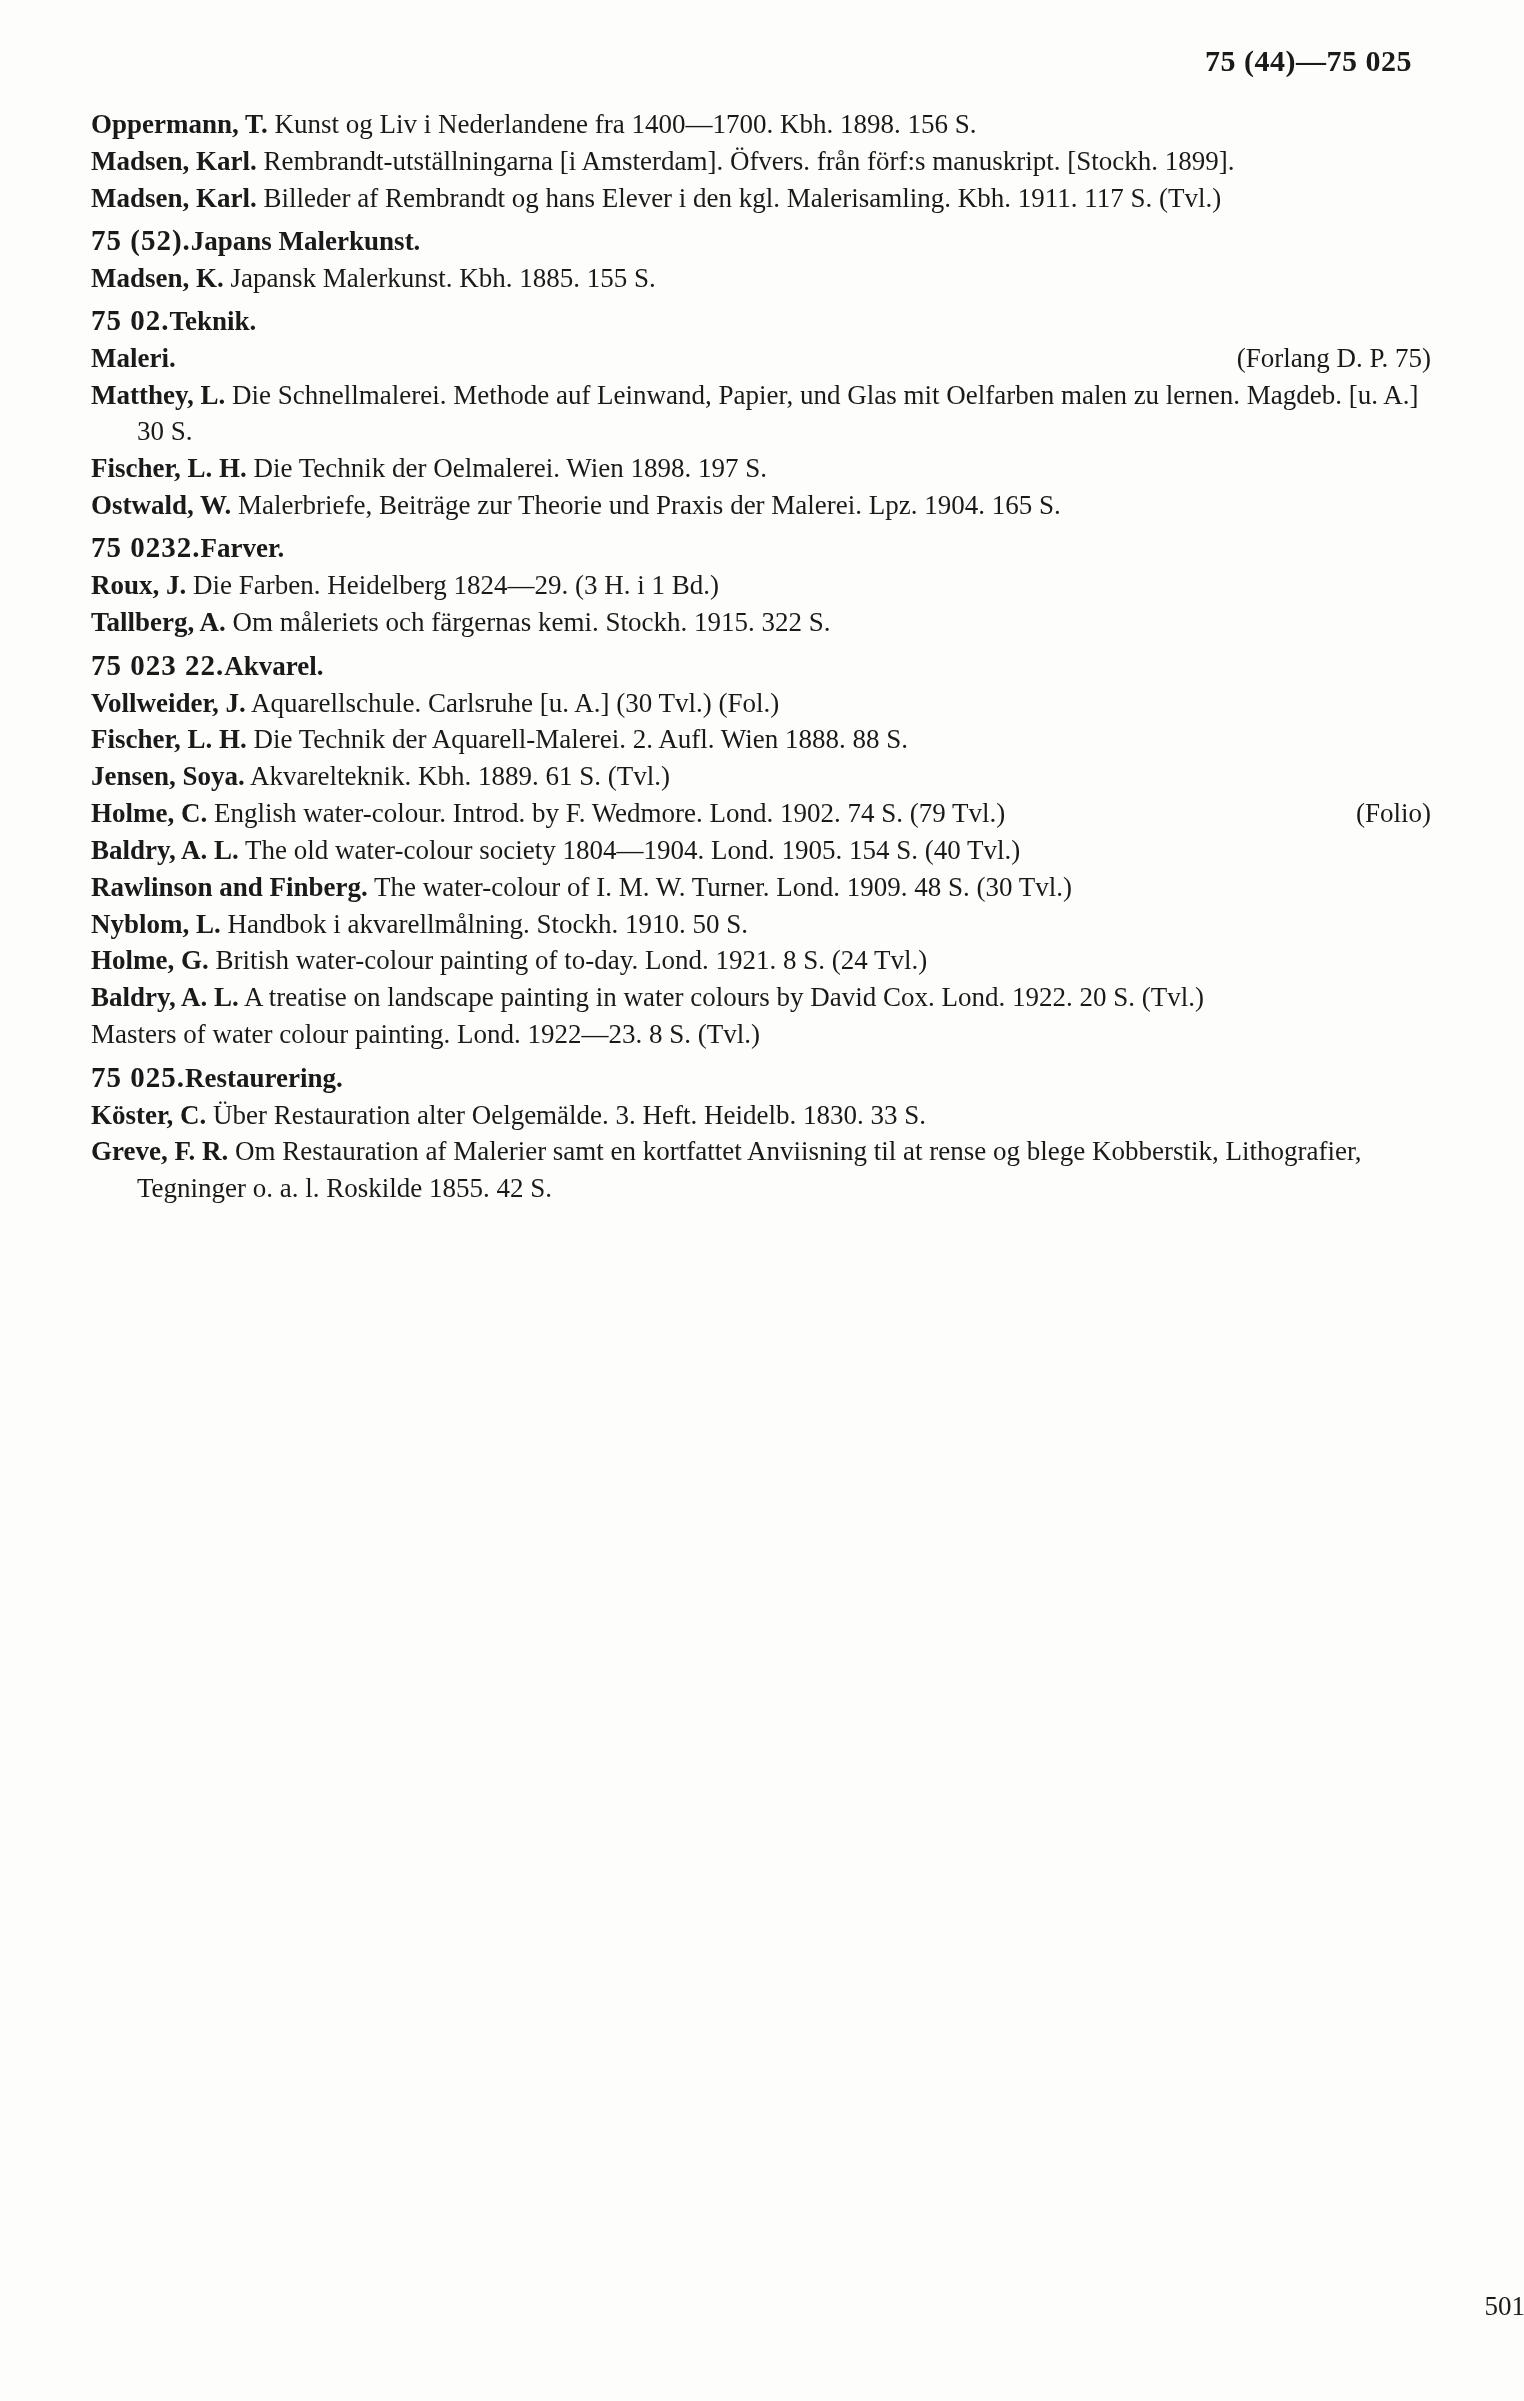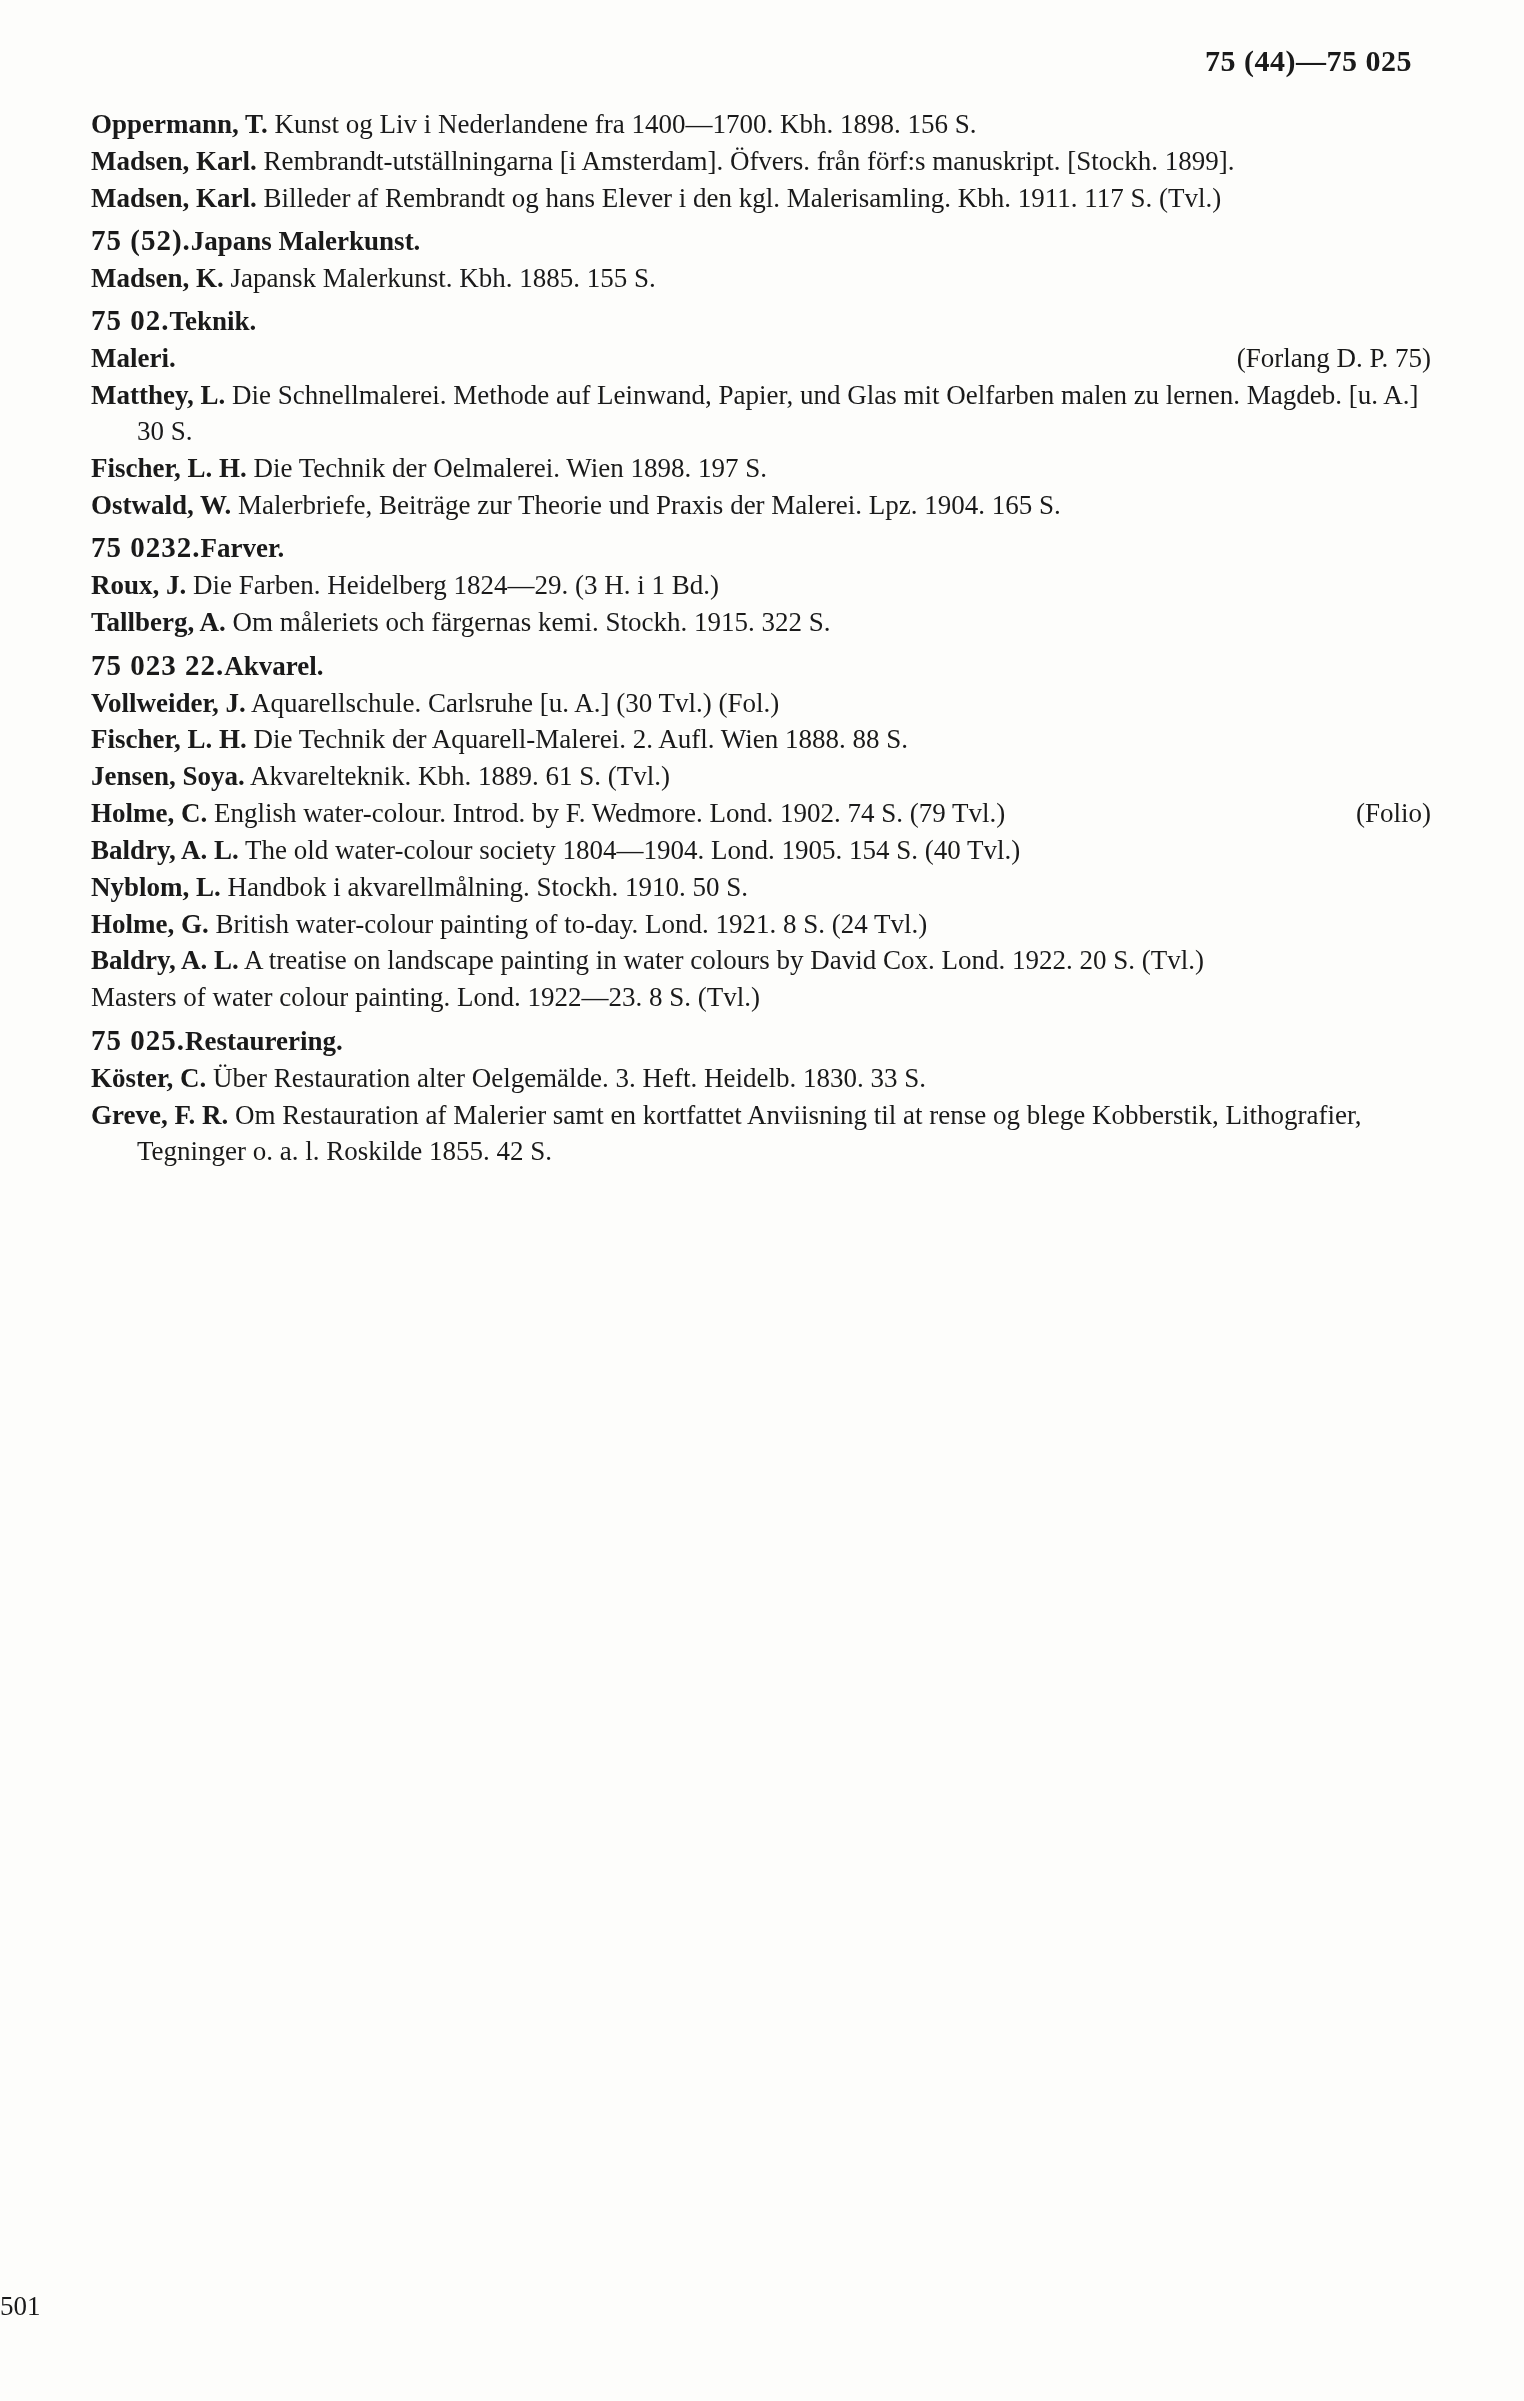--- a/index.html
+++ b/index.html
@@ -68,21 +68,21 @@
   }
   .inline-right {
     float: right;
     text-align: right;
   }
   .folio {
     position: absolute;
     left: 0;
     right: 0;
     top: 2291px;
-    text-align: left;
+    text-align: right;
     font-size: 27px;
   }
   .clear { clear: both; }
 </style>
 </head>
 <body>
 
 <div class="page">
   <div class="content">
     <div class="running-head">75 (44)—75 025</div>
@@ -129,20 +129,21 @@
         <div class="clear"></div>
         <div class="entry hang"><span class="au">Fischer, L. H.</span>  <span>Die Technik der Aquarell-Malerei. 2. Aufl. Wien 1888. 88 S.</span></div>
         <div class="clear"></div>
         <div class="entry hang"><span class="au">Jensen, Soya.</span>  <span>Akvarelteknik. Kbh. 1889. 61 S. (Tvl.)</span></div>
         <div class="clear"></div>
         <div class="clear"></div>
         <div class="entry hang"><span class="inline-right">(Folio)</span><span class="au">Holme, C.</span>  <span>English water-colour. Introd. by F. Wedmore. Lond. 1902. 74 S. (79 Tvl.)</span></div>
         <div class="clear"></div>
         <div class="entry hang"><span class="au">Baldry, A. L.</span>  <span>The old water-colour society 1804—1904. Lond. 1905. 154 S. (40 Tvl.)</span></div>
         <div class="clear"></div>
+        <div class="entry hang"><span class="au">Rawlinson and Finberg.</span>  <span>The water-colour of I. M. W. Turner. Lond. 1909. 48 S. (30 Tvl.)</span></div>
         <div class="clear"></div>
         <div class="entry hang"><span class="au">Nyblom, L.</span>  <span>Handbok i akvarellmålning. Stockh. 1910. 50 S.</span></div>
         <div class="clear"></div>
         <div class="entry hang"><span class="au">Holme, G.</span>  <span>British water-colour painting of to-day. Lond. 1921. 8 S. (24 Tvl.)</span></div>
         <div class="clear"></div>
         <div class="entry hang"><span class="au">Baldry, A. L.</span>  <span>A treatise on landscape painting in water colours by David Cox. Lond. 1922. 20 S. (Tvl.)</span></div>
         <div class="clear"></div>
         <div class="entry hang"><span>Masters of water colour painting. Lond. 1922—23. 8 S. (Tvl.)</span></div>
         <div class="clear"></div>
         <div class="sec-row">

